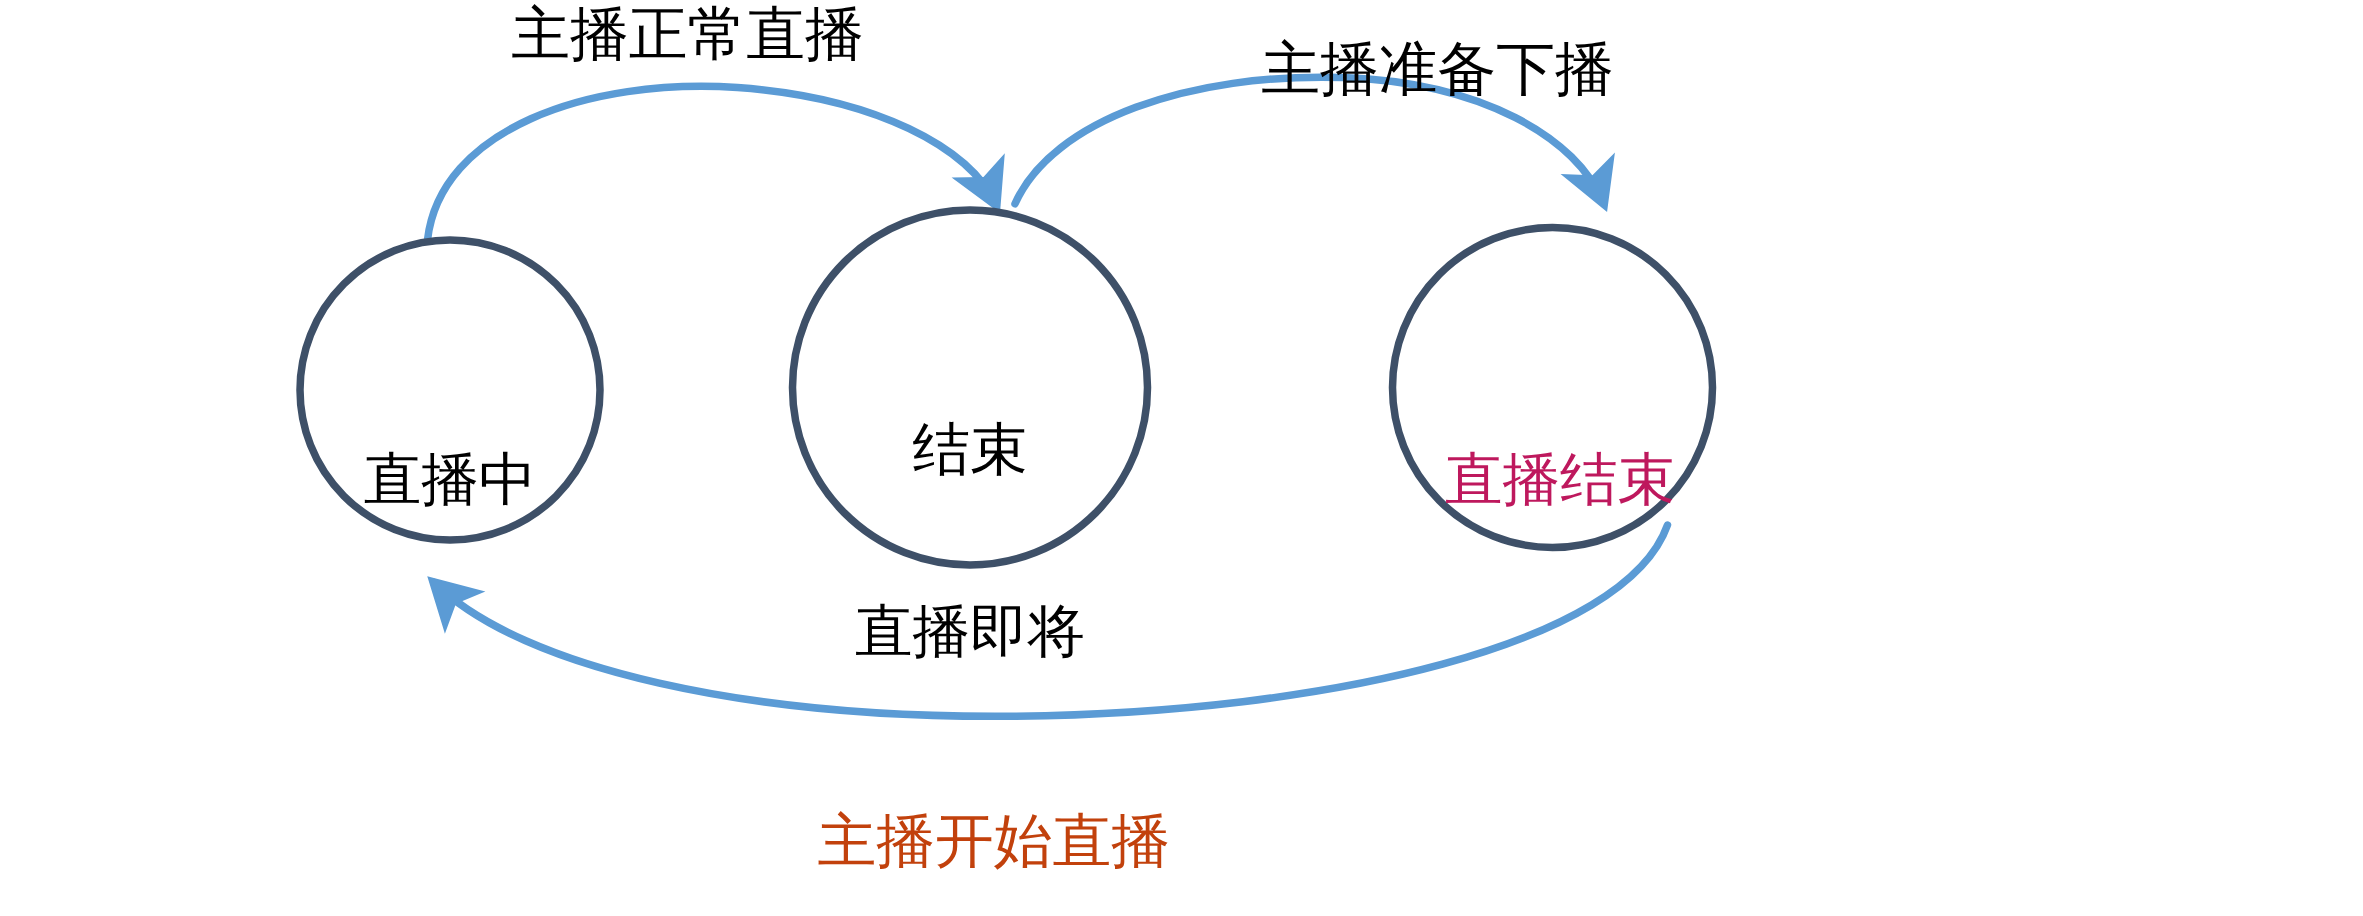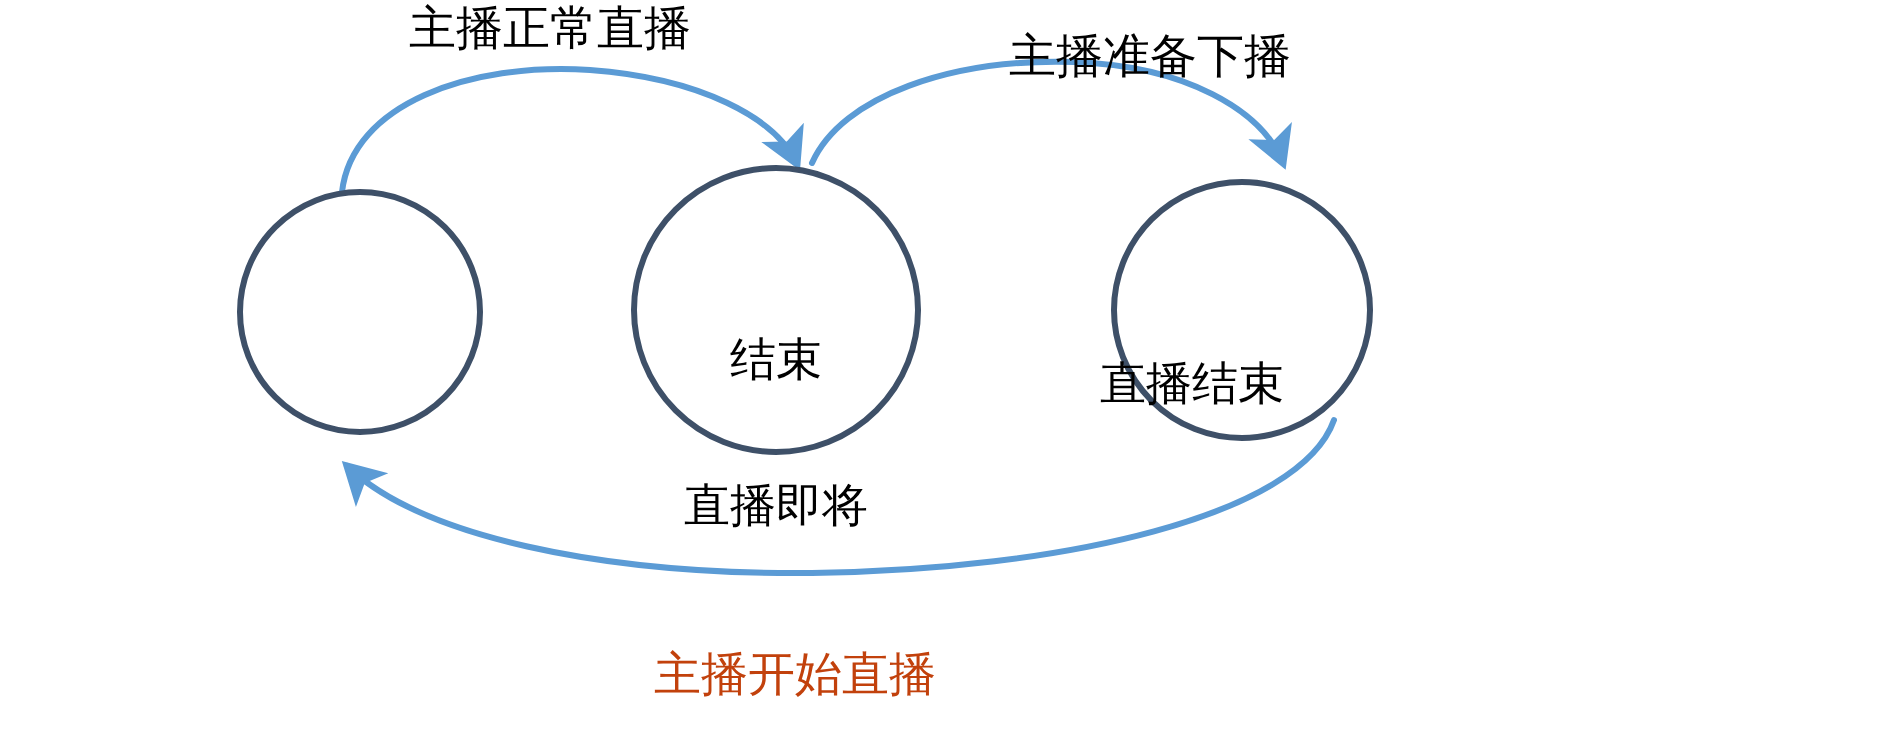--- a/index.html
+++ b/index.html
@@ -72,28 +72,29 @@
     </g>
 
     <circle id="node-on" cx="360" cy="312" r="120" fill="#ffffff" stroke="#3e5068" stroke-width="6"></circle>
 
     <circle id="node-od" cx="776" cy="310" r="142" fill="#ffffff" stroke="#3e5068" stroke-width="6"></circle>
 
     <circle id="node-off" cx="1242" cy="310" r="128" fill="#ffffff" stroke="#3e5068" stroke-width="6"></circle>
   </svg>
 
   <div class="state-label" style="left: 200px; top: 262px; width: 320px; color: rgb(0, 0, 0);">
+    <span class="sub">直播中</span>
   </div>
 
   <div class="state-label" style="left: 616px; top: 238px; width: 320px; color: rgb(0, 0, 0);">
     <span class="sub">结束</span>
     <span class="sub">直播即将</span>
   </div>
 
-  <div class="state-label" style="left: 1032px; top: 262px; width: 320px; color: #000000;">
+  <div class="state-label" style="left: 1088px; top: 262px; width: 320px; color: #be185d;">
     <span class="sub">直播结束</span>
   </div>
 
   <div class="edge-label" style="left: 330px; top: 4px; width: 440px; color: rgb(0, 0, 0);">主播正常直播</div>
 
   <div class="edge-label" style="left: 930px; top: 4px; width: 440px; color: rgb(0, 0, 0); margin-top: 28px;">主播准备下播</div>
 
   <div class="edge-label" style="left: 575px; top: 650px; width: 440px; color: #c2410c;">主播开始直播</div>
 
 </div>

